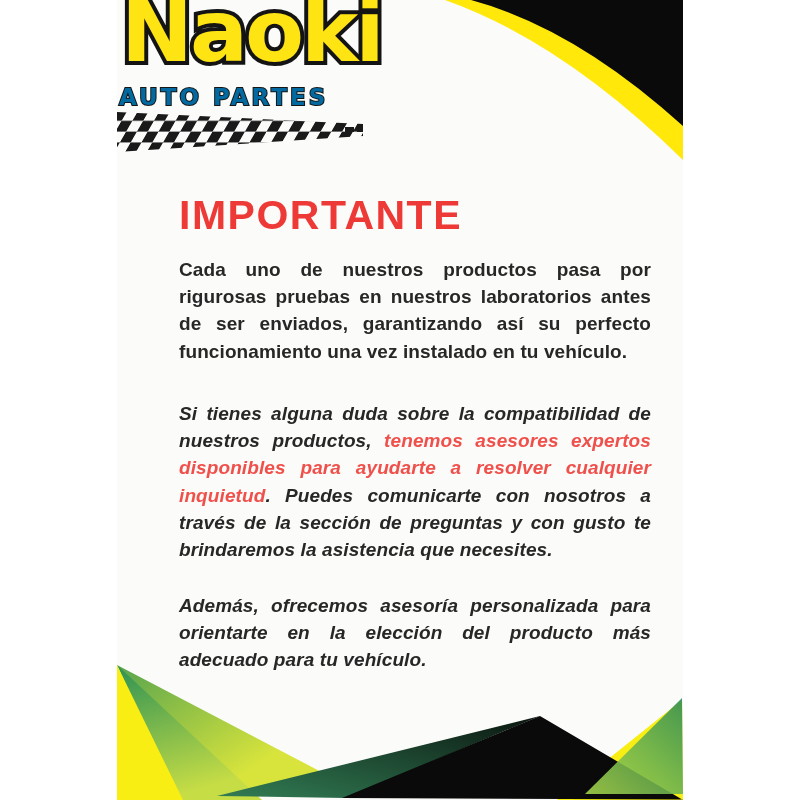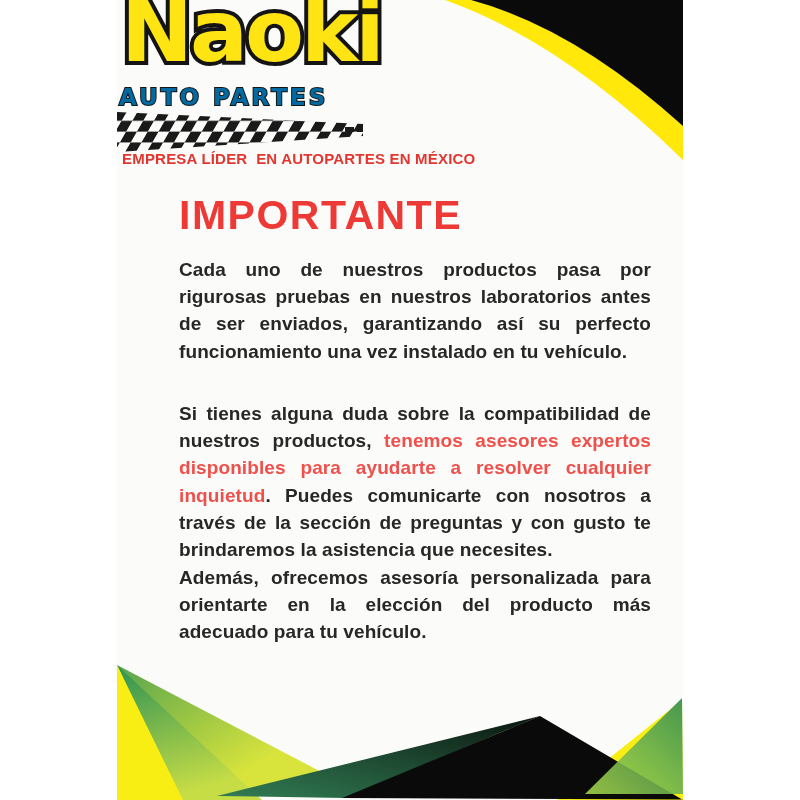--- a/index.html
+++ b/index.html
@@ -26,22 +26,22 @@
            font-weight:bold;font-size:15px;line-height:1.2;color:#e23730;
            letter-spacing:.2px;white-space:pre;}
 
   
   .heading{position:absolute;left:62px;top:193px;margin:0;
            font-weight:bold;font-size:41px;line-height:1.1;letter-spacing:1.5px;color:#ee3a36;}
   .para{position:absolute;left:62px;width:472px;margin:0;
         font-weight:bold;font-size:19px;line-height:27.2px;letter-spacing:.1px;
         color:#272727;text-align:justify;}
   .para-1{top:256px;}
-  .para-2{top:400px;}
-  .para-3{top:564px;}
+  .para-2{top:400px;font-style:italic;}
+  .para-3{top:592px;font-style:italic;}
   .hl{color:#f0504b;}
 
   
   .bottom-svg{position:absolute;left:0;bottom:0;width:566px;height:150px;display:block;}
 </style>
 </head>
 <body>
 
 <div class="canvas">
   <div class="content">
@@ -59,21 +59,20 @@
           <pattern id="chk" width="24" height="24" patternUnits="userSpaceOnUse" patternTransform="skewX(-30) scale(0.9)">
             <rect width="24" height="24" fill="#fbfbf9"></rect>
             <rect width="12" height="12" fill="#1a1a1a"></rect>
             <rect x="12" y="12" width="12" height="12" fill="#1a1a1a"></rect>
           </pattern>
         </defs>
         <polygon points="0,2 246,14 246,26 0,42" fill="url(#chk)"></polygon>
         <rect x="228" y="17" width="9" height="5" fill="#1a1a1a"></rect>
         <rect x="240" y="18" width="6" height="4" fill="#1a1a1a"></rect>
       </svg>
-      <p class="tagline">EMPRESA LÍDER  EN AUTOPARTES EN MÉXICO</p>
     </div>
 
     <h2 class="heading">IMPORTANTE</h2>
 
     <p class="para para-1">Cada uno de nuestros productos pasa por rigurosas pruebas en nuestros laboratorios antes de ser enviados, garantizando así su perfecto funcionamiento una vez instalado en tu vehículo.</p>
 
     <p class="para para-2"><span>Si tienes alguna duda sobre la compatibilidad de nuestros productos, </span><span class="hl">tenemos asesores expertos disponibles para ayudarte a resolver cualquier inquietud</span><span>. Puedes comunicarte con nosotros a través de la sección de preguntas y con gusto te brindaremos la asistencia que necesites.</span></p>
 
     <p class="para para-3">Además, ofrecemos asesoría personalizada para orientarte en la elección del producto más adecuado para tu vehículo.</p>
 

